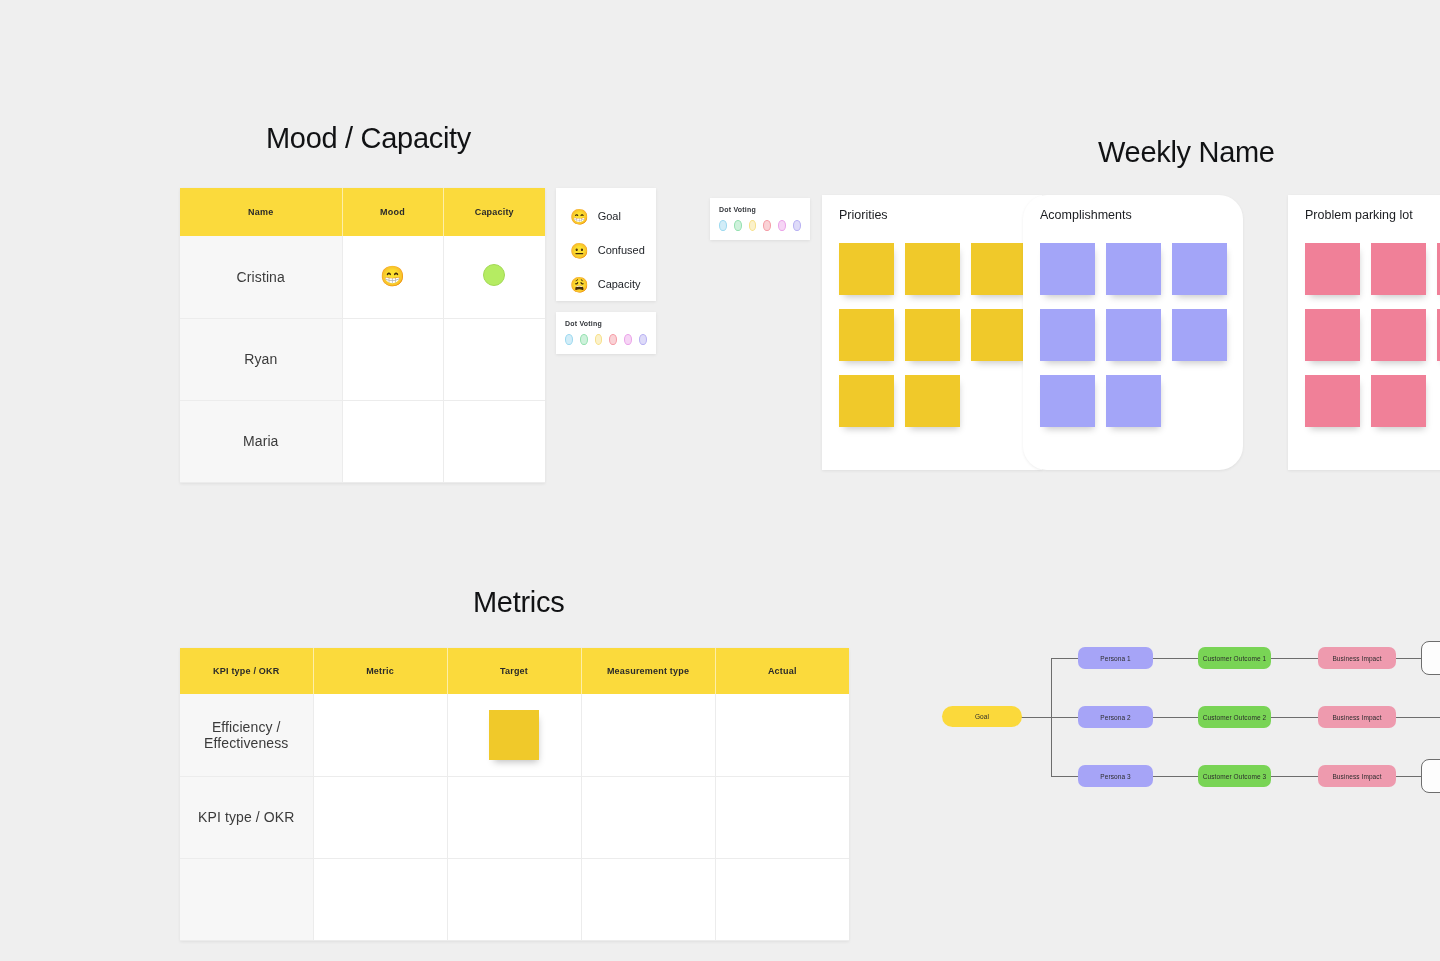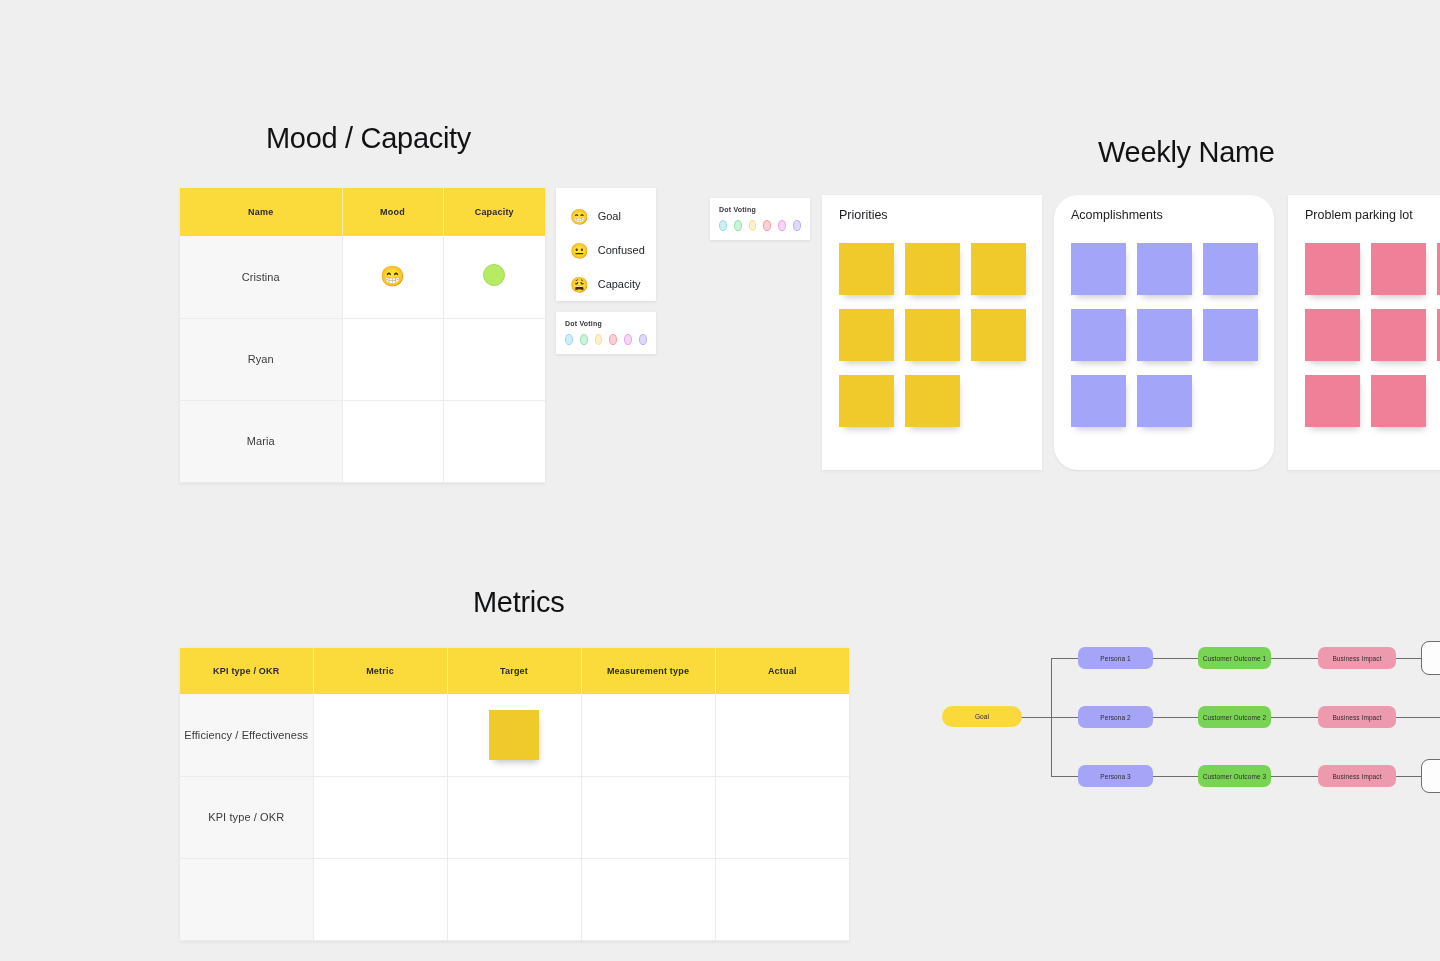--- a/index.html
+++ b/index.html
@@ -48,21 +48,21 @@
     border-bottom: 1px solid #ececec;
     vertical-align: middle;
     text-align: center;
     position: relative;
     background: #ffffff;
   }
   .board-table td:last-child { border-right: none; }
   .board-table td.rowlabel {
     background: #f7f7f7;
     color: #3b3b3b;
-    font-size: 11px;
+    font-size: 14px;
     font-weight: 400;
     letter-spacing: 0.1px;
   }
 
   
   #mood-table { left: 180px; top: 188px; width: 365px; }
   #mood-table th { height: 48px; }
   #mood-table td { height: 82px; }
   #mood-table col.c-name { width: 162px; }
   #mood-table col.c-mood { width: 101px; }
@@ -109,21 +109,21 @@
     padding: 13px 0 0 17px;
     overflow: hidden;
   }
   .focus-title { font-size: 12.5px; color: #1b1d21; margin-bottom: 21px; }
   .notes-grid { display: flex; flex-wrap: wrap; gap: 14px 11px; width: 222px; }
   .note {
     width: 55px; height: 52px;
     box-shadow: 2px 5px 7px -3px rgba(0,0,0,0.22);
   }
   #panel-priorities      { left: 822px; width: 220px; }
-  #panel-accomplishments { left: 1054px; width: 220px; border-radius: 24px; }
+  #panel-accomplishments { left: 1023px; width: 220px; border-radius: 24px; }
   #panel-parking         { left: 1288px; width: 220px; }
 
   
   #metrics-table { left: 180px; top: 648px; width: 669px; }
   #metrics-table th { height: 46px; }
   #metrics-table td { height: 82px; }
   #metrics-table col.m-a { width: 133px; }
   #metrics-table col.m-b { width: 134px; }
   #metrics-table col.m-c { width: 134px; }
   #metrics-table col.m-d { width: 134px; }

